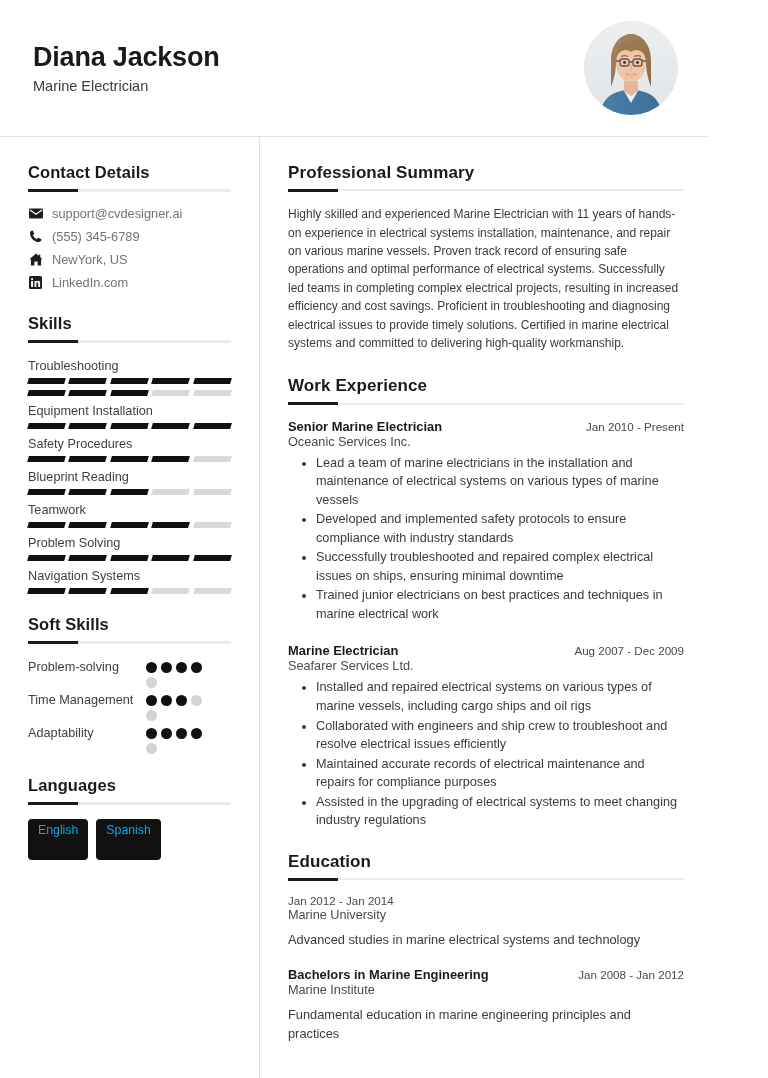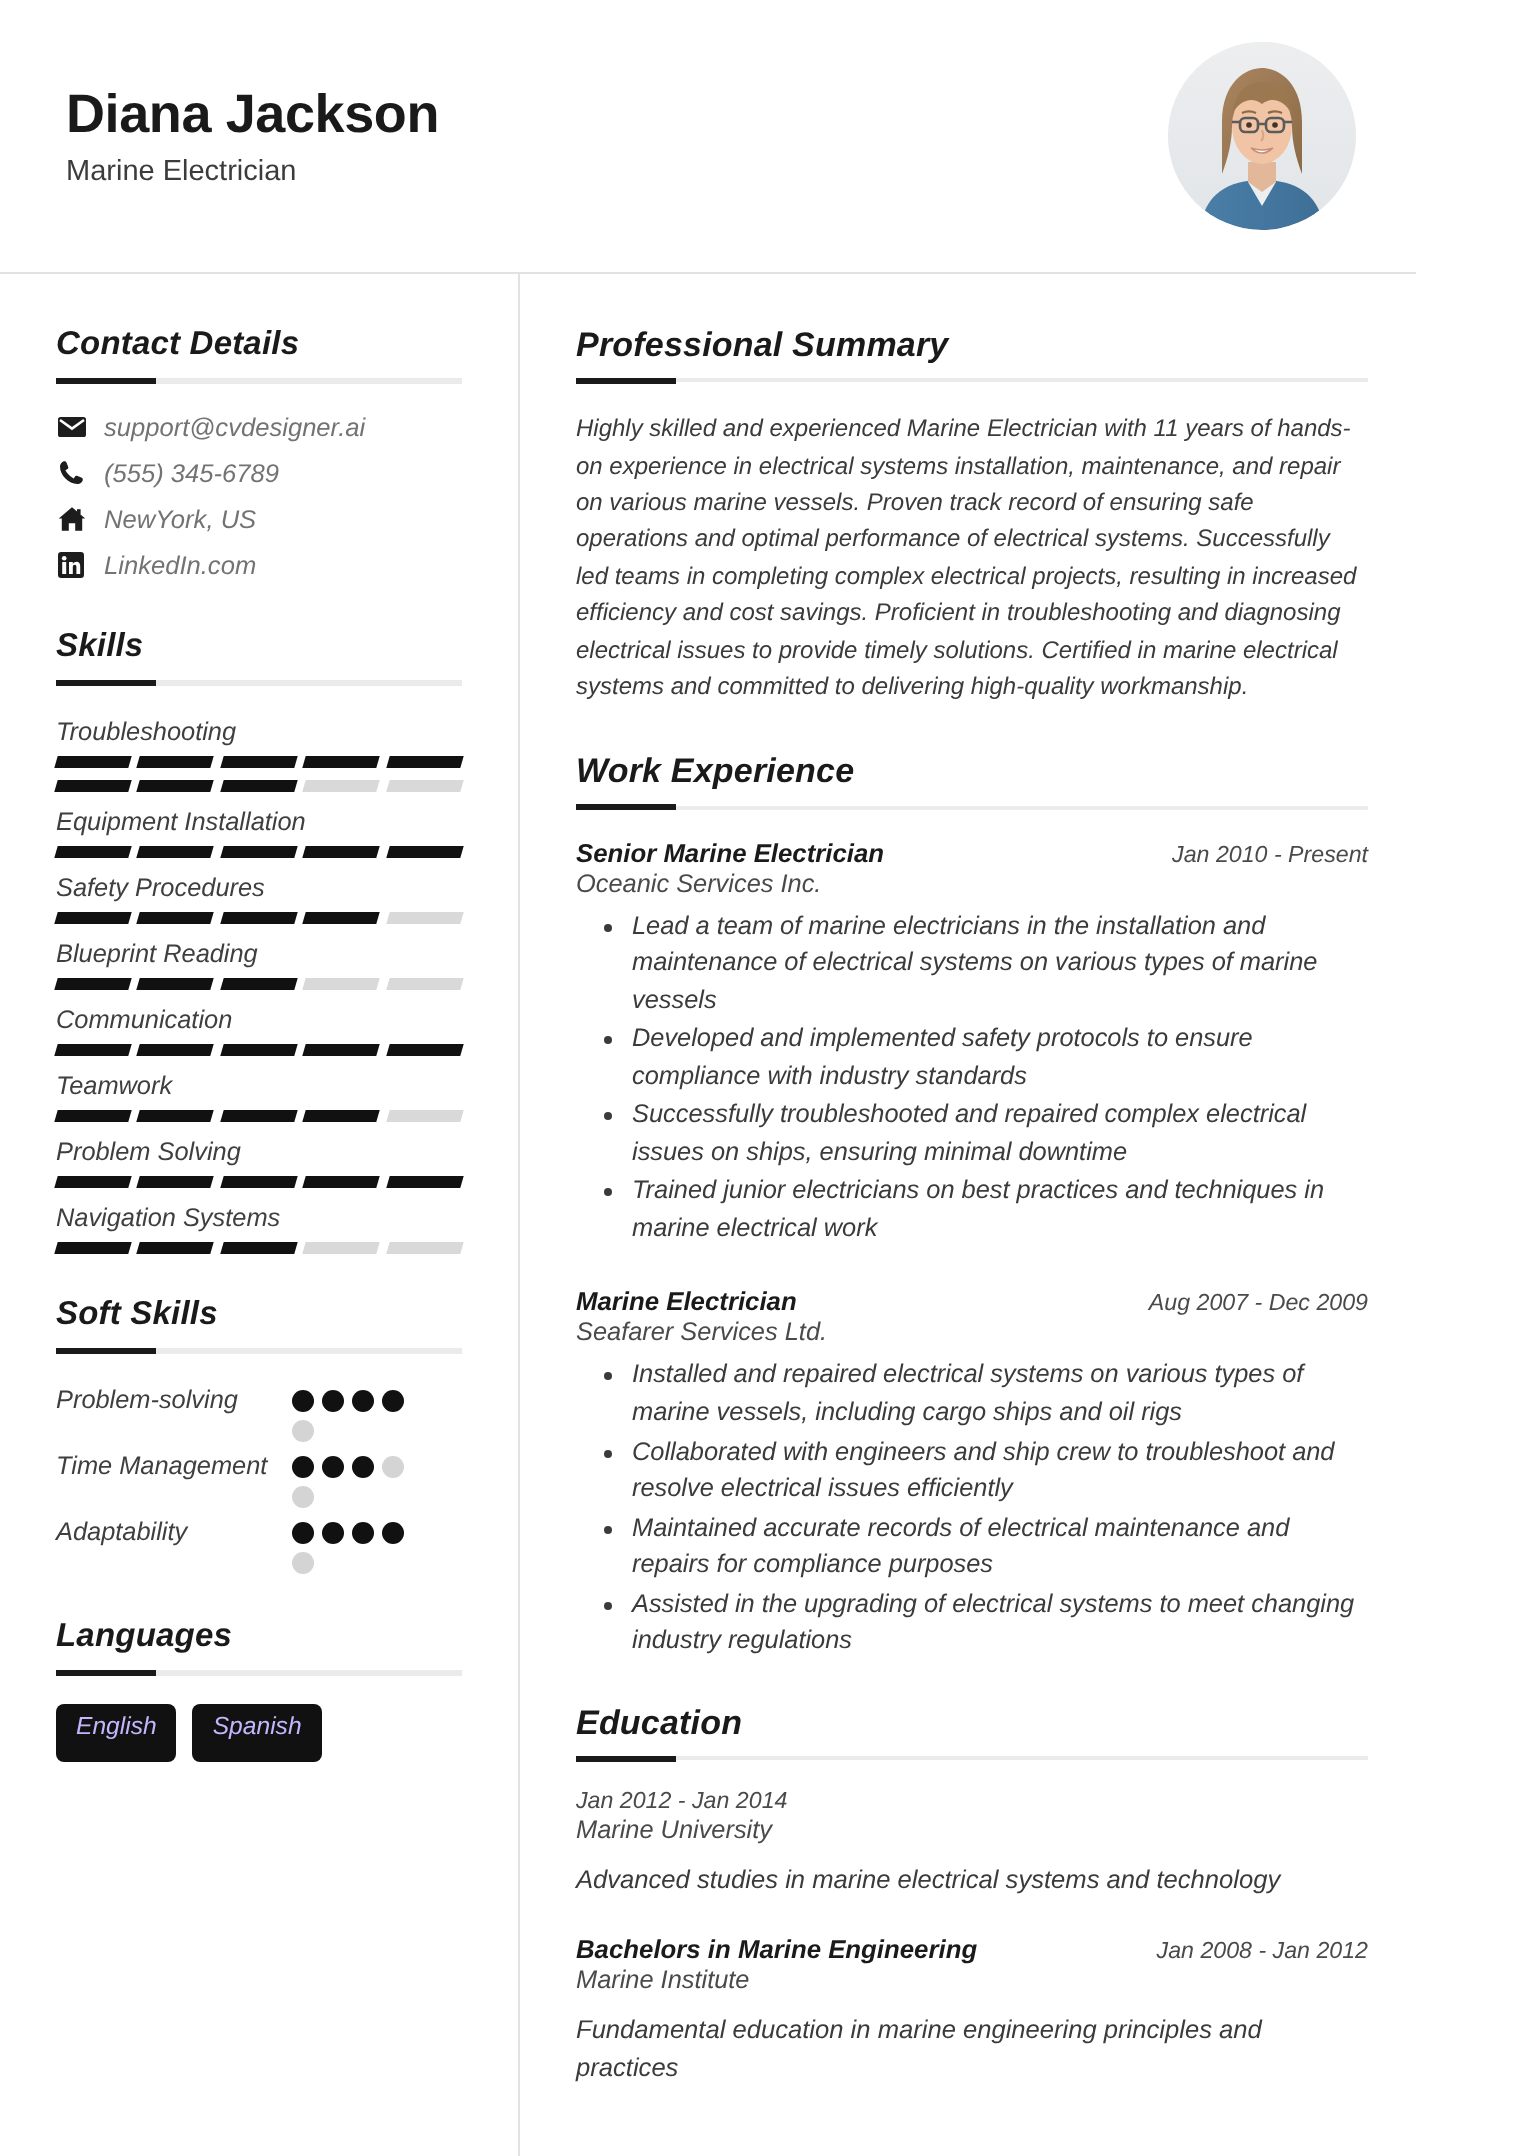--- a/index.html
+++ b/index.html
@@ -65,21 +65,21 @@
     flex: 0 0 260px;
     padding: 26px 28px 0 28px;
     border-right: 1px solid #e2e2e2;
   }
   .col-right {
     flex: 1 1 auto;
     padding: 26px 24px 0 28px;
   }
 
   
-  .sec { margin-bottom: 2px; font-style: italic; }
+  .sec { margin-bottom: 2px; }
   .sec-title {
     font-size: 16.5px;
     font-weight: bold;
     color: #1a1a1a;
     letter-spacing: 0.1px;
     line-height: 1.2;
   }
   .sec-title.right { font-size: 17px; }
   .sec-rule {
     position: relative;
@@ -169,23 +169,23 @@
     border-radius: 50%;
     background: #d4d4d4;
     flex: 0 0 11px;
   }
   .dot.on { background: #111111; }
 
   
   .lang-row { display: flex; flex-wrap: wrap; gap: 8px; }
   .lang-badge {
     background: #111111;
-    color: #c4b5fd;
+    color: #0ea5e9;
     font-size: 12.3px;
-    padding: 4px 10px 10px 10px;
+    padding: 4px 10px 22px 10px;
     border-radius: 4px;
     line-height: 1.25;
     text-align: right;
   }
 
   
   .summary {
     font-size: 12px;
     line-height: 1.53;
     color: #3b3b3b;
@@ -402,30 +402,20 @@
               <div class="skill-name">Blueprint Reading</div>
               <div class="skill-bar">
                 <span class="skill-seg on"></span>
                 <span class="skill-seg on"></span>
                 <span class="skill-seg on"></span>
                 <span class="skill-seg"></span>
                 <span class="skill-seg"></span>
               </div>
             </div>
             <div class="skill-item">
-              <div class="skill-name">Communication</div>
-              <div class="skill-bar">
-                <span class="skill-seg on"></span>
-                <span class="skill-seg on"></span>
-                <span class="skill-seg on"></span>
-                <span class="skill-seg on"></span>
-                <span class="skill-seg on"></span>
-              </div>
-            </div>
-            <div class="skill-item">
               <div class="skill-name">Teamwork</div>
               <div class="skill-bar">
                 <span class="skill-seg on"></span>
                 <span class="skill-seg on"></span>
                 <span class="skill-seg on"></span>
                 <span class="skill-seg on"></span>
                 <span class="skill-seg"></span>
               </div>
             </div>
             <div class="skill-item">

